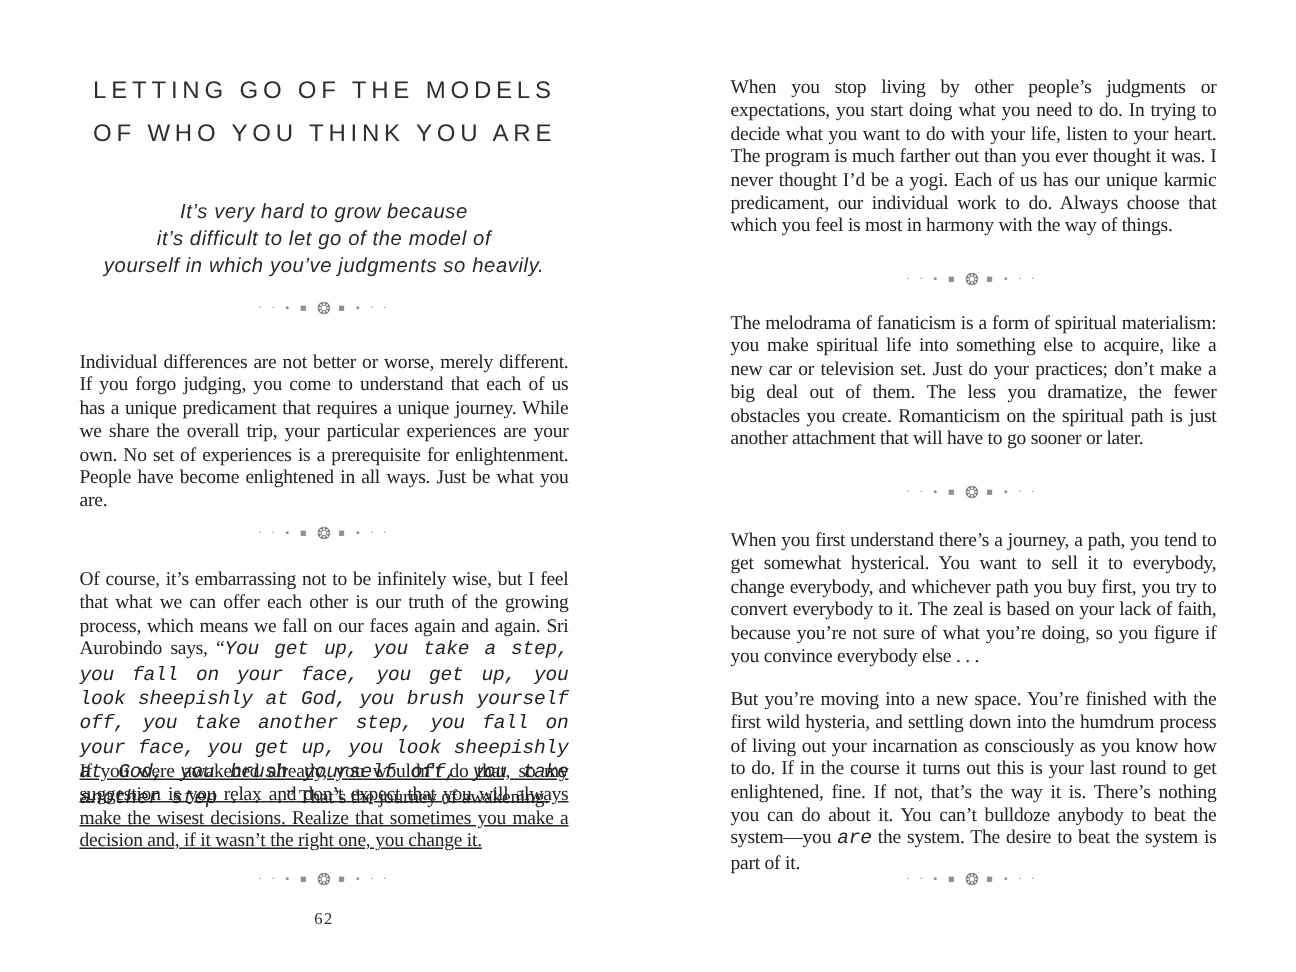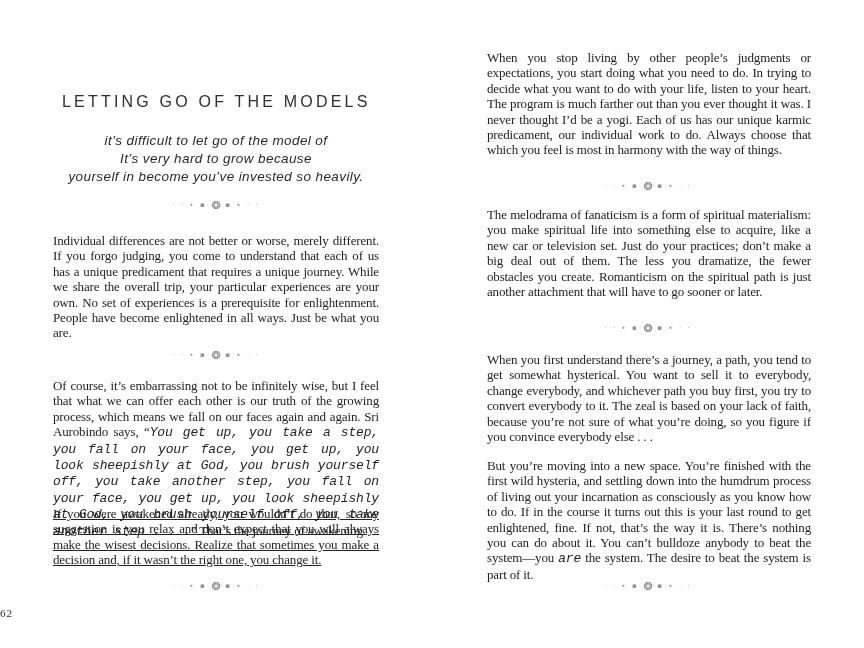--- a/index.html
+++ b/index.html
@@ -53,39 +53,40 @@
   .orn-center {
     font-family:"DejaVu Sans", sans-serif;
     font-size:11px;
     color:#7a7a7a;
     vertical-align:-1.5px;
     letter-spacing:0;
     padding:0 1px;
   }
   .orn-side { font-family:"DejaVu Sans", sans-serif; color:#909090; }
   .page-number {
-    text-align:left;
+    text-align:center;
     font-size:11px;
     letter-spacing:1px;
     color:#303030;
   }
 </style>
 </head>
 <body>
 
 <div class="page" id="page-left">
 
-  <div class="blk chapter-title" style="left:62px; top:46px;margin-top:41px;">
+  <div class="blk chapter-title" style="left:62px; top:46px;">
     <div>LETTING GO OF THE MODELS</div>
+    <div>OF WHO YOU THINK YOU ARE</div>
   </div>
 
   <div class="blk epigraph" style="left:16px; top:132px; width:400px;">
+    <div>It’s very hard to grow because</div>
     <div>it’s difficult to let go of the model of</div>
-    <div>It’s very hard to grow because</div>
-    <div>yourself in become you’ve invested so heavily.</div>
+    <div>yourself in which you’ve judgments so heavily.</div>
   </div>
 
   <div class="blk ornament" style="left:0; top:199px; width:432px;">
     <span class="orn-side">· · ∙ ▪</span>
     <span class="orn-center">❂</span>
     <span class="orn-side">▪ ∙ · ·</span>
   </div>
 
   <div class="blk body-text" style="left:53px; top:233px; width:326px;">Individual differences are not better or worse, merely different. If you forgo judging, you come to understand that each of us has a unique predicament that requires a unique journey. While we share the overall trip, your particular experiences are your own. No set of experiences is a prerequisite for enlightenment. People have become enlightened in all ways. Just be what you are.</div>
 

